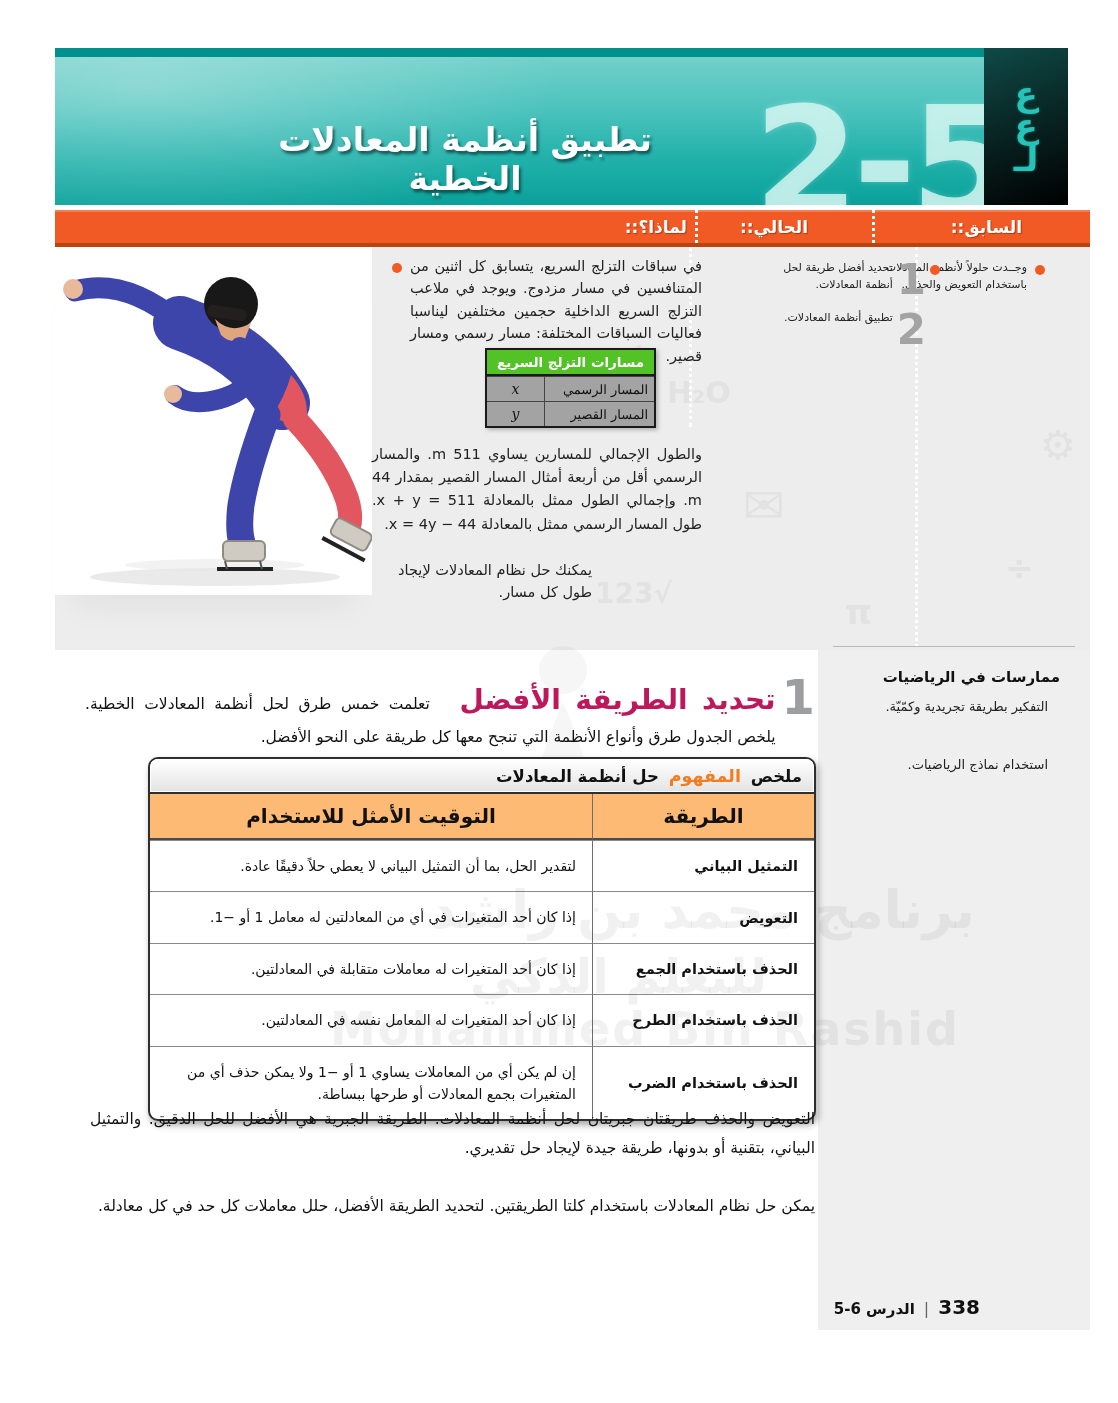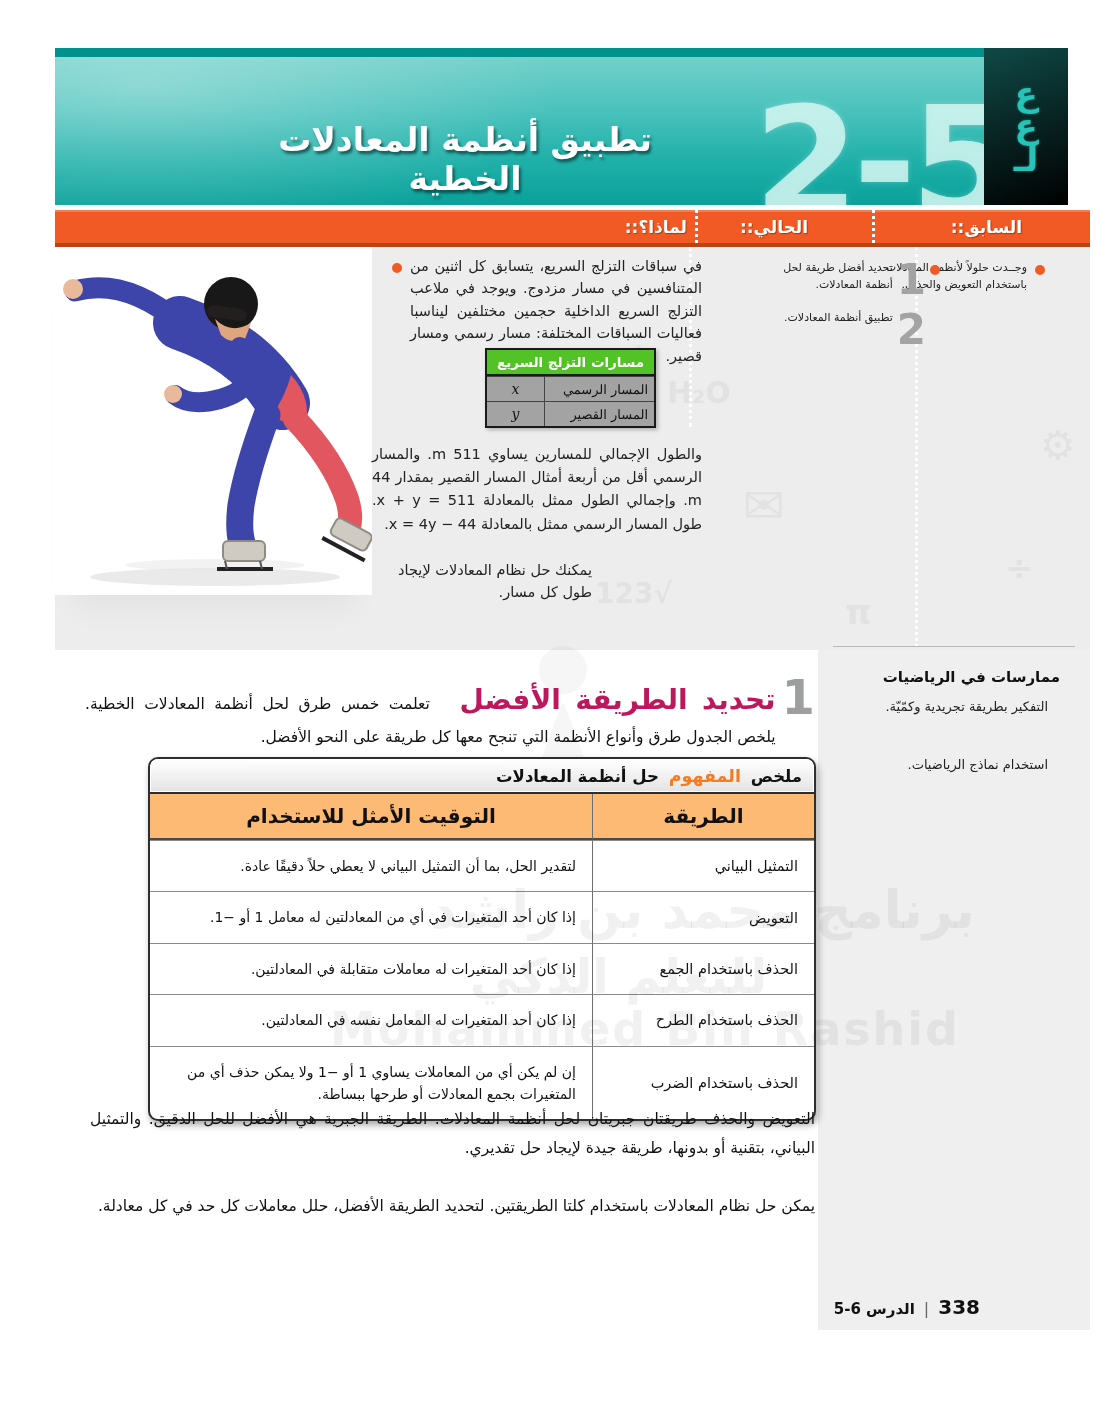--- a/index.html
+++ b/index.html
@@ -100,21 +100,21 @@
   .concept-table{position:absolute;left:148px;top:757px;width:664px;border:2px solid #2e2e2e;
      border-radius:10px;background:#fff;box-shadow:2px 4px 7px rgba(0,0,0,.35);overflow:hidden;}
   .concept-title{background:linear-gradient(180deg,#ffffff 0%,#ececec 70%,#e2e2e2 100%);
      border-bottom:2px solid #2e2e2e;padding:7px 12px 6px;font-size:16.5px;font-weight:bold;
      text-align:right;border-radius:8px 8px 0 0;box-shadow:inset 0 0 0 1px #fff;}
   .concept-title .hl{color:#f47b20;font-size:17.5px;margin:8px 4px;}
   .concept-grid{display:grid;grid-template-columns:222px 1fr;direction:rtl;}
   .cg-cell{box-sizing:border-box;padding:14px 16px;}
   .cg-head{background:#fdba74;font-weight:bold;font-size:20px;text-align:center;
      border-bottom:2px solid #4a4a4a;padding:10px 8px;}
-  .cg-method{font-weight:normal;font-size:14.5px;text-align:left;border-top:1px solid #8a8a8a;
+  .cg-method{font-weight:bold;font-size:14.5px;text-align:left;border-top:1px solid #8a8a8a;
      display:flex;align-items:center;}
   .cg-when{font-size:14px;line-height:1.6;text-align:right;border-top:1px solid #8a8a8a;
      display:flex;align-items:center;}
   .col-divider-right{border-left:1px solid #6e6e6e;}
 
   
   .para{position:absolute;right:303px;width:725px;font-size:15.5px;line-height:1.85;
      text-align:justify;color:#111;}
   .para-1{top:1105px;}
   .para-2{top:1192px;}

